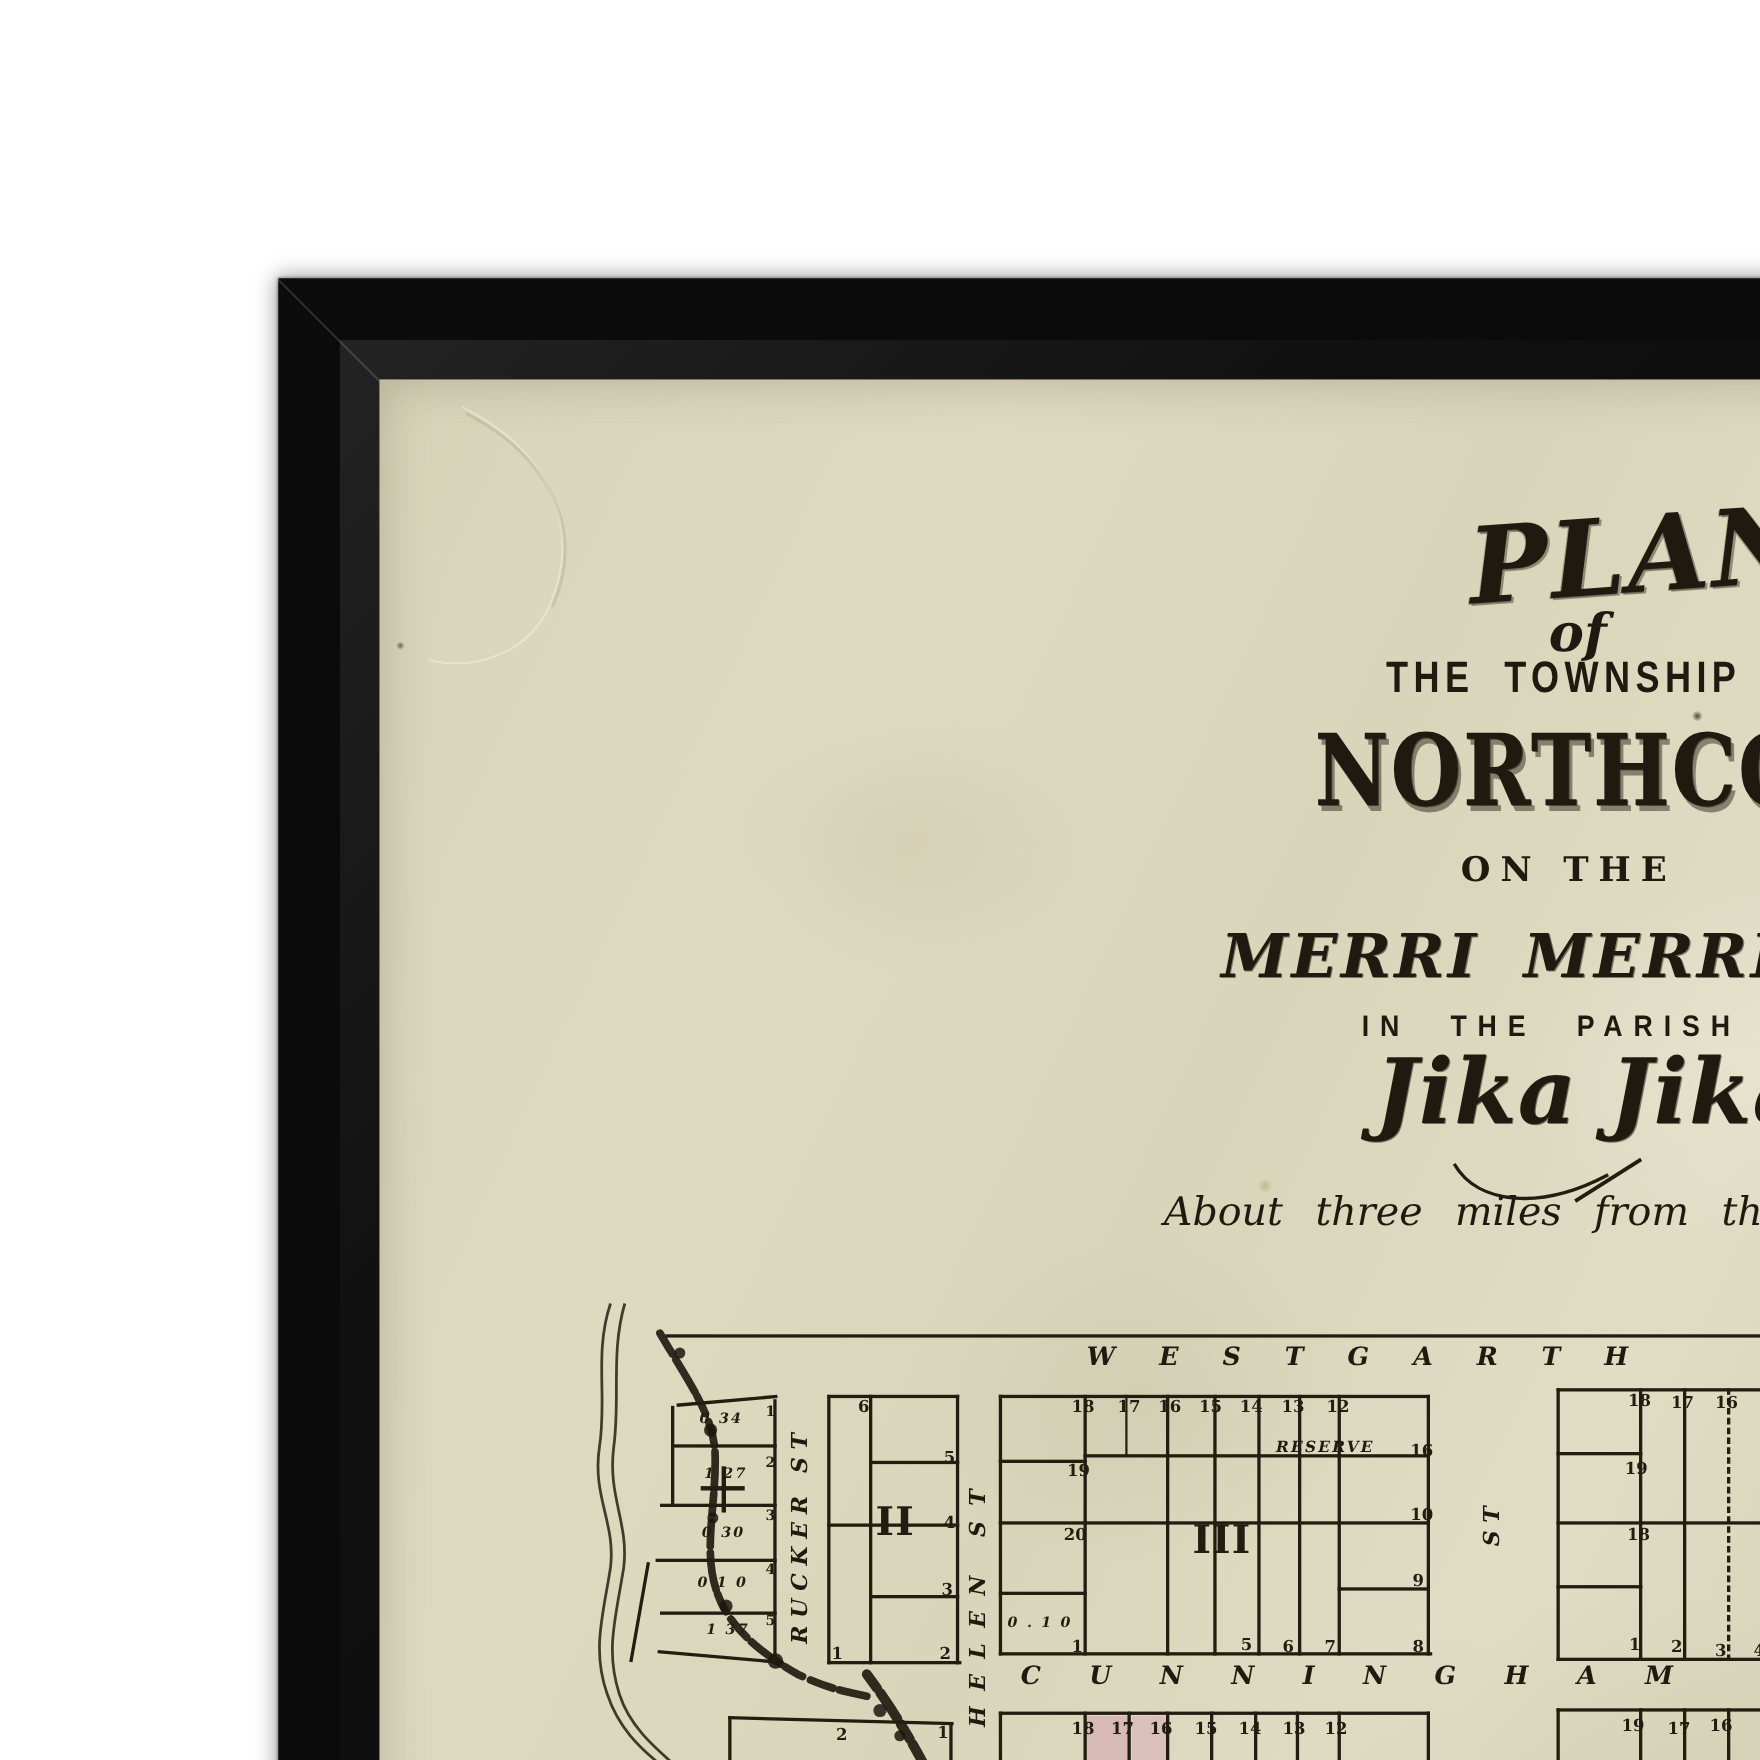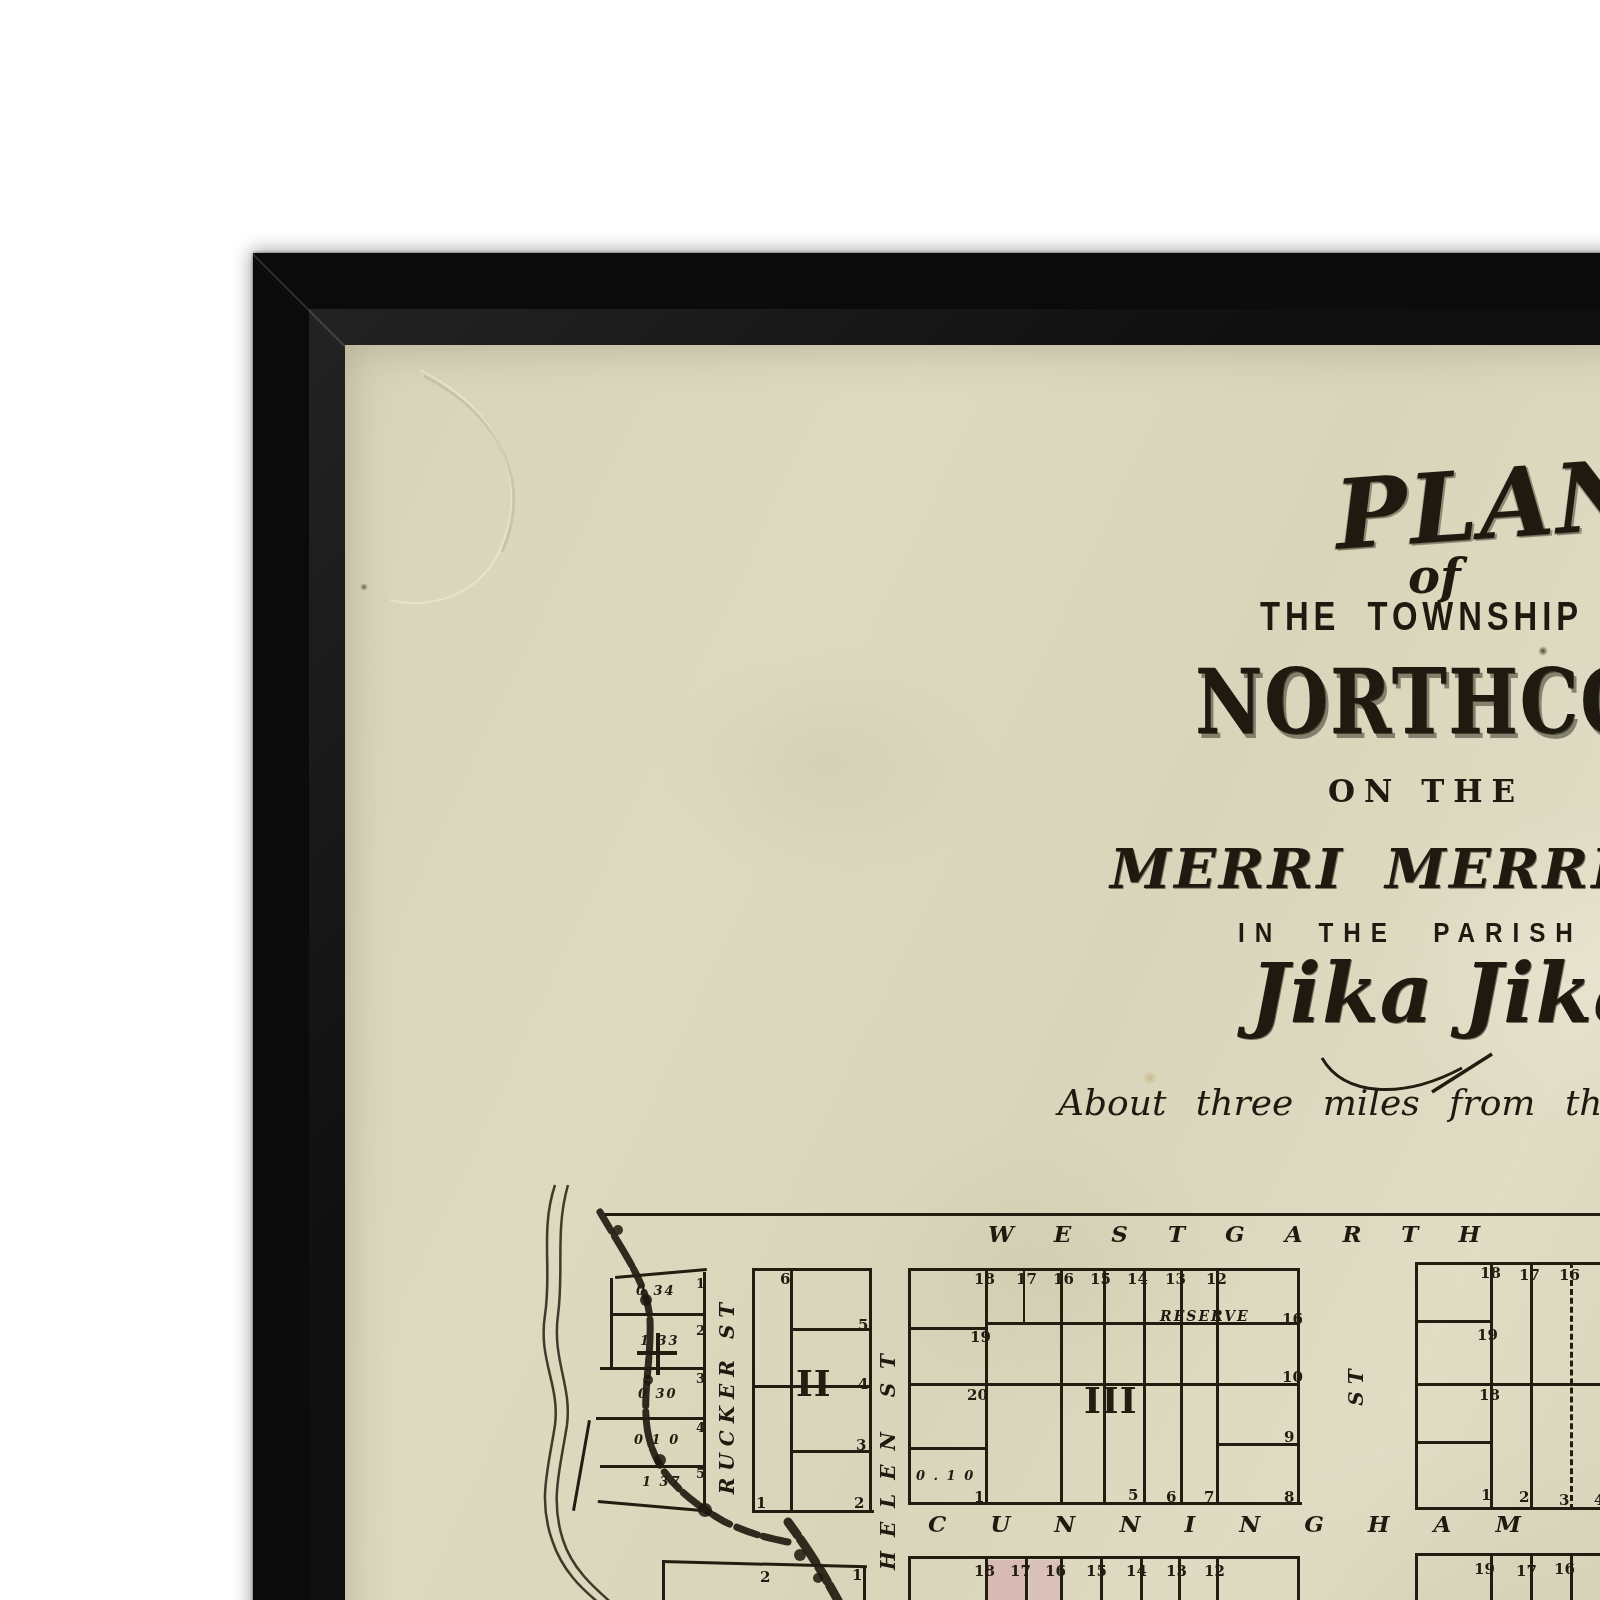--- a/index.html
+++ b/index.html
@@ -175,21 +175,21 @@
             <div class="seg" style="left: 1297px; top: 1556px; width: 3px; height: 44px;"></div>
             <div class="seg" style="left: 1415px; top: 1553px; width: 185px; height: 3px;"></div>
             <div class="seg" style="left: 1415px; top: 1553px; width: 3px; height: 47px;"></div>
             <div class="seg" style="left: 1490px; top: 1553px; width: 3px; height: 47px;"></div>
             <div class="seg" style="left: 1530px; top: 1553px; width: 3px; height: 47px;"></div>
             <div class="seg" style="left: 1570px; top: 1553px; width: 3px; height: 47px;"></div>
             <div class="seg" style="left: 662px; top: 1560px; width: 205px; height: 3px; transform: rotate(1.5deg);"></div>
             <div class="seg" style="left: 863px; top: 1566px; width: 3px; height: 34px;"></div>
             <div class="seg" style="left: 662px; top: 1560px; width: 3px; height: 40px;"></div>
             <div class="lot area" style="left: 636px; top: 1283px;">0 34</div>
-            <div class="lot area" style="left: 640px; top: 1333px;">1 33</div>
+            <div class="lot area" style="left: 640px; top: 1333px;">1 27</div>
             <div class="lot area" style="left: 638px; top: 1386px;">0 30</div>
             <div class="lot area" style="left: 634px; top: 1432px;">0 1 0</div>
             <div class="lot area" style="left: 642px; top: 1474px; text-align: center;">1 37</div>
             <div class="lot lotsm" style="left: 696px; top: 1276px;">1</div>
             <div class="lot lotsm" style="left: 696px; top: 1323px;">2</div>
             <div class="lot lotsm" style="left: 696px; top: 1371px;">3</div>
             <div class="lot lotsm" style="left: 696px; top: 1420px;">4</div>
             <div class="lot lotsm" style="left: 696px; top: 1466px;">5</div>
             <div class="lot" style="left: 780px; top: 1270px;">6</div>
             <div class="lot" style="left: 858px; top: 1316px;">5</div>

